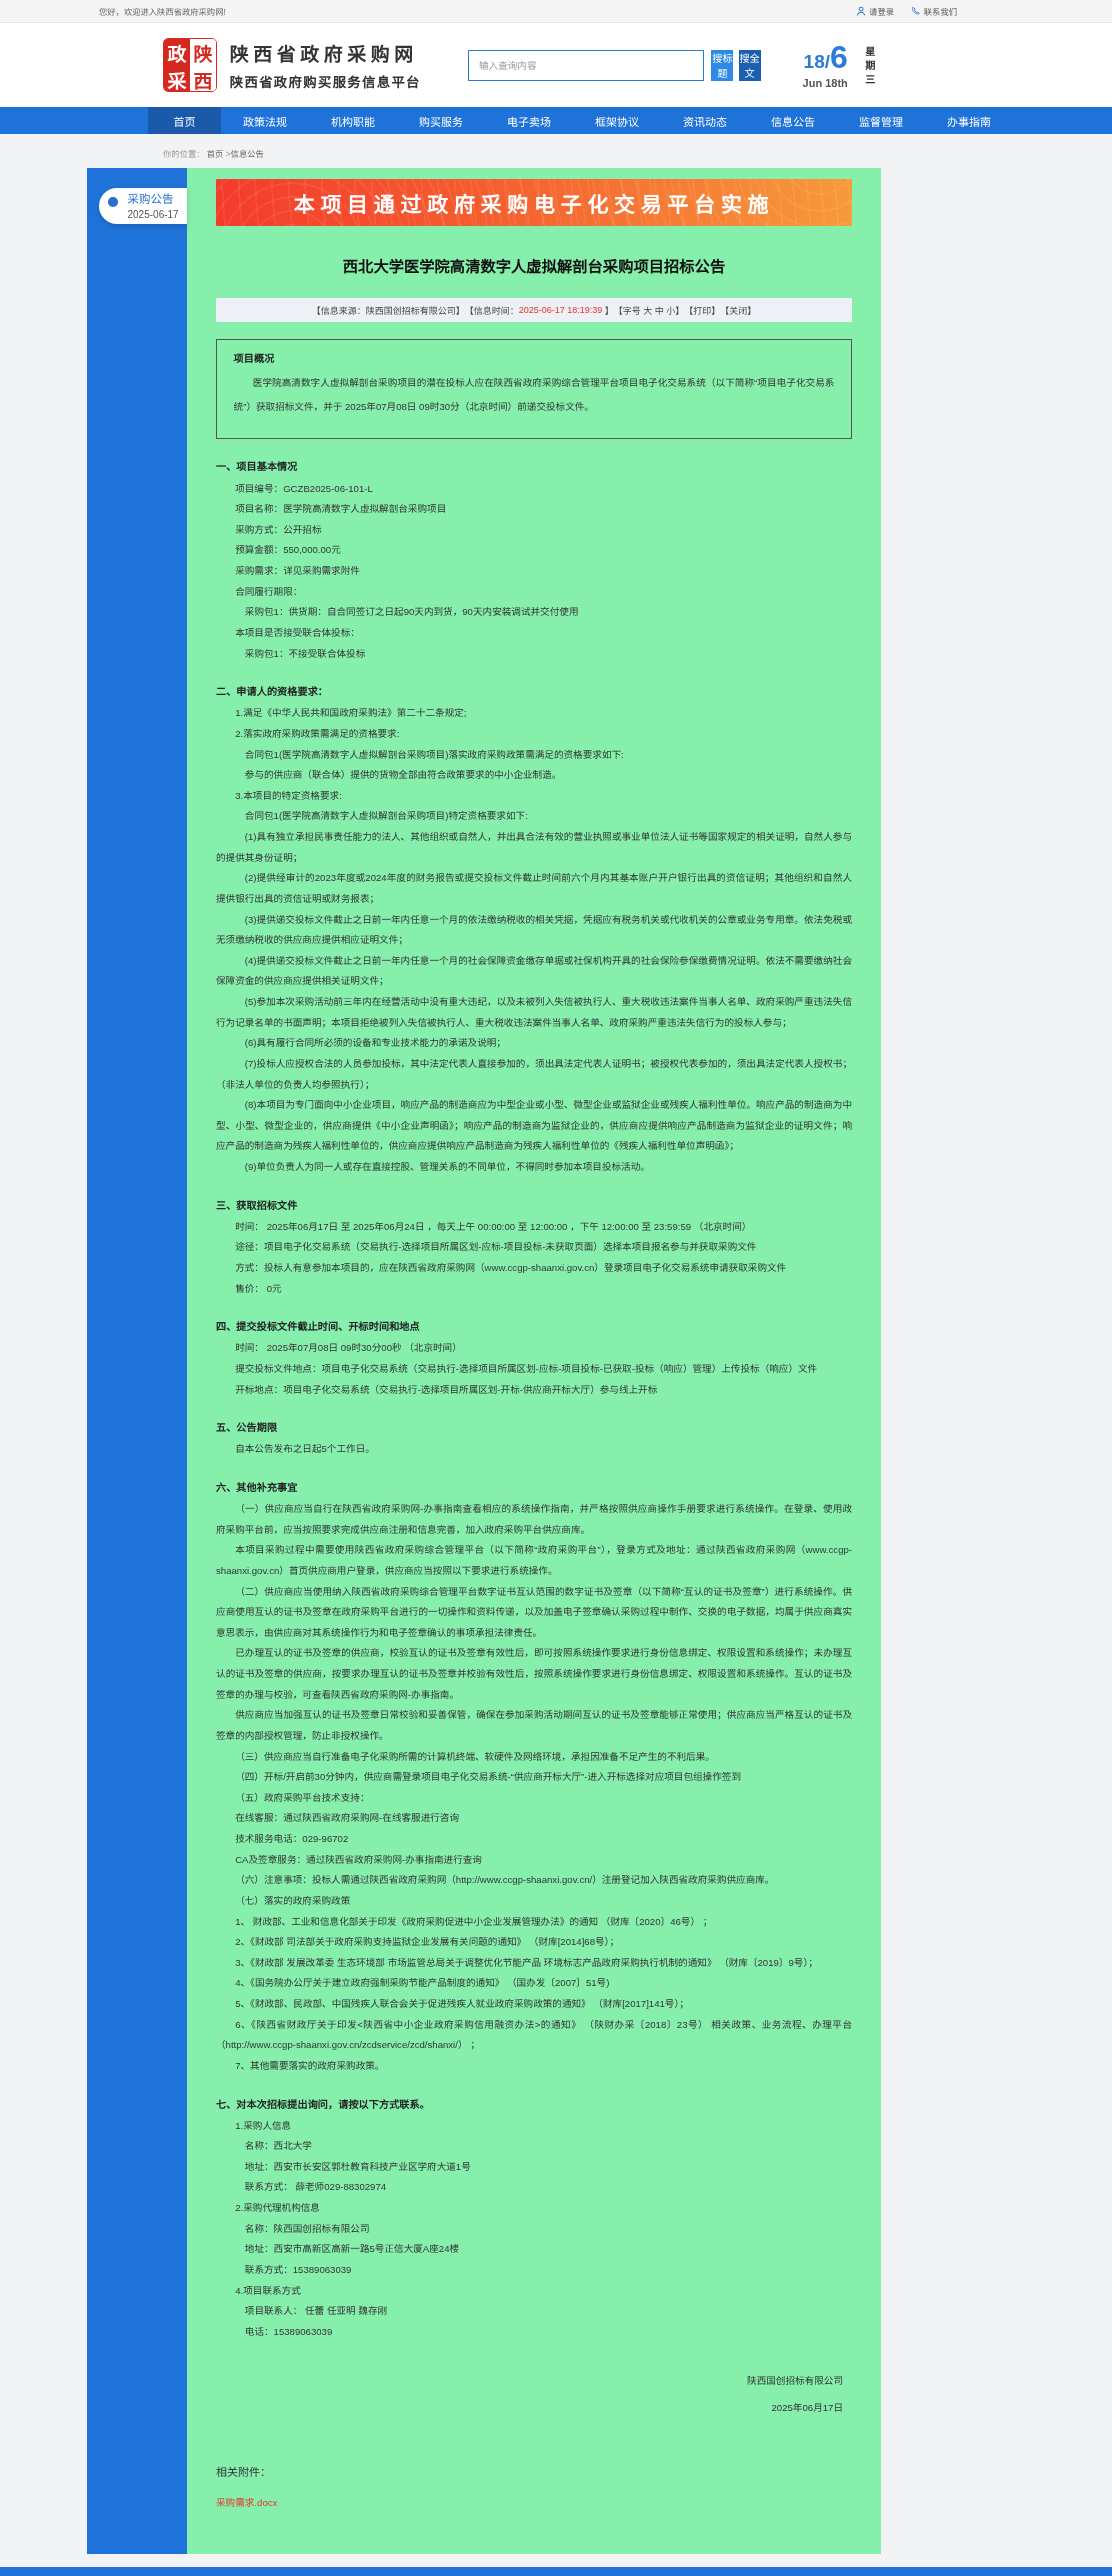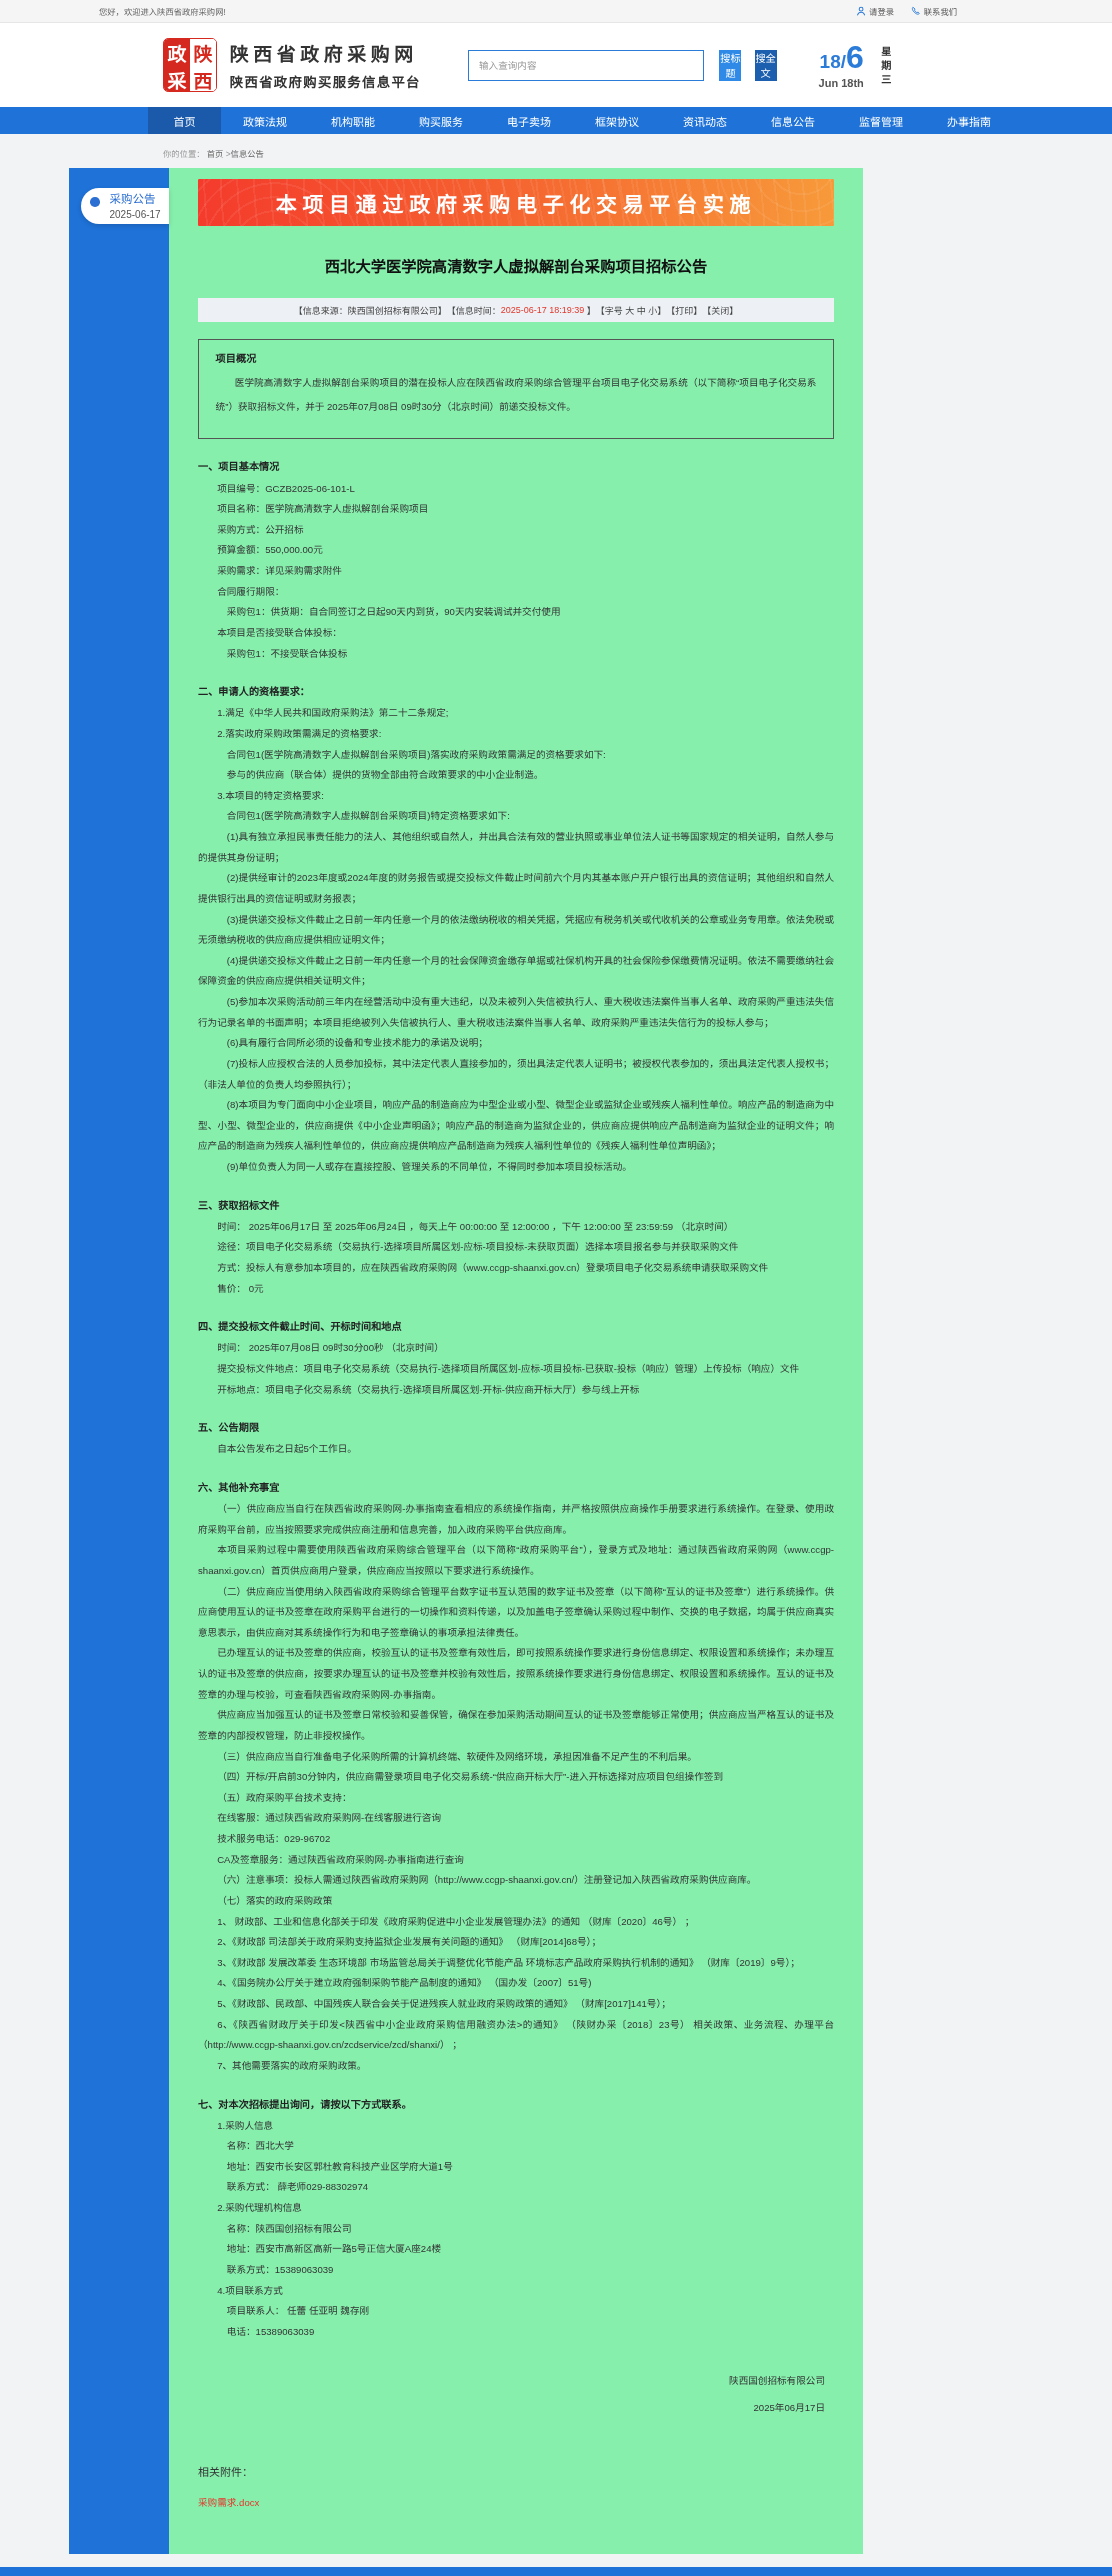--- a/index.html
+++ b/index.html
@@ -22,21 +22,21 @@
   
   .header{height:84px;background:#fff;}
   .header-inner{margin-left:163px;margin-right:156px;height:100%;display:flex;align-items:center;}
   .logo-seal{width:54px;height:54px;border:1.9px solid #d5281e;border-radius:5.1px;display:grid;grid-template-columns:1fr 1fr;grid-template-rows:1fr 1fr;overflow:hidden;background:#fff;flex:0 0 auto;}
   .logo-seal span{display:flex;align-items:center;justify-content:center;font-size:19px;font-weight:bold;font-family:"Liberation Serif","DejaVu Serif",serif;}
   .logo-seal .r{background:#d5281e;color:#fff;}
   .logo-seal .w{background:#fff;color:#d5281e;}
   .site-ident{margin-left:12.8px;}
   .site-title{font-size:19px;font-weight:bold;color:#333;letter-spacing:4.5px;}
   .site-subtitle{font-size:13.4px;font-weight:bold;color:#333;letter-spacing:1.3px;margin-top:5.1px;}
-  .search-group{margin-left:47px;display:flex;align-items:center;gap:8px;}
+  .search-group{margin-left:47px;display:flex;align-items:center;}
   .search-input{width:236px;height:31px;border:1.3px solid var(--search-blue);padding:0 10.2px;font-size:9.6px;color:#333;outline:none;background:#fff;}
   .search-input::placeholder{color:#999;}
   .btn-search{height:31px;width:22px;border:none;color:#fff;font-size:10.2px;cursor:pointer;}
   .btn-title{background:var(--btn-light);margin-left:7.7px;}
   .btn-full{background:var(--btn-dark);margin-left:5.1px;}
   .date-wrap{margin-left:42px;display:flex;align-items:flex-start;}
   .date-col{display:flex;flex-direction:column;align-items:flex-end;}
   .date-nums{color:var(--search-blue);font-weight:bold;line-height:1;display:flex;align-items:center;}
   .date-day{font-size:19px;margin-top:9px;}
   .date-month{font-size:32px;}
@@ -47,21 +47,21 @@
   .nav{height:27px;background:var(--primary);}
   .nav-inner{margin-left:148px;height:100%;display:flex;}
   .nav-item{height:100%;display:flex;align-items:center;justify-content:center;padding:0 22px;color:#fff;font-size:11px;cursor:pointer;text-decoration:none;}
   .nav-item.active{background:var(--nav-active);padding:0 25.5px;}
 
   
   .crumb{margin-left:163px;padding:12.8px 0 9px;font-size:8.3px;color:#999;}
   .crumb a{color:#666;text-decoration:none;cursor:pointer;}
 
   
-  .card{width:794px;margin-left:69px;display:flex;align-items:stretch;}
+  .card{width:794px;margin-left:87px;display:flex;align-items:stretch;}
   .side{width:100px;background:var(--primary);flex:0 0 auto;position:relative;}
   .side-tab{margin:20.4px 0 0 11.5px;height:36px;background:#fff;border-radius:18px 0 0 18px;position:relative;padding:5.1px 3.8px 3.8px 29px;box-shadow:0 1.9px 5.1px rgba(0,0,0,.15);cursor:pointer;}
   .side-tab .dot{position:absolute;left:9.6px;top:9px;width:9.6px;height:9.6px;border-radius:50%;background:#2b6fd3;}
   .tab-label{font-size:11.5px;color:#2d6fd2;line-height:1.2;}
   .tab-date{font-size:10px;color:#555;margin-top:1.9px;}
   .content{flex:1;background:#86efac;padding:0 29px 45px;}
 
   .banner{margin-top:11.5px;height:47px;border-radius:1.3px;display:flex;align-items:center;justify-content:center;color:#fff;font-size:21px;font-weight:bold;letter-spacing:5.7px;
     background:
       repeating-radial-gradient(circle at 12% 160%, rgba(255,255,255,.07) 0 1.9px, rgba(255,255,255,0) 1.9px 14px),

